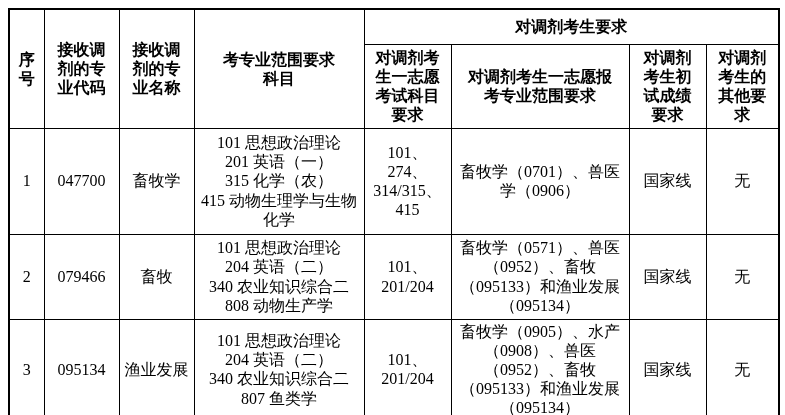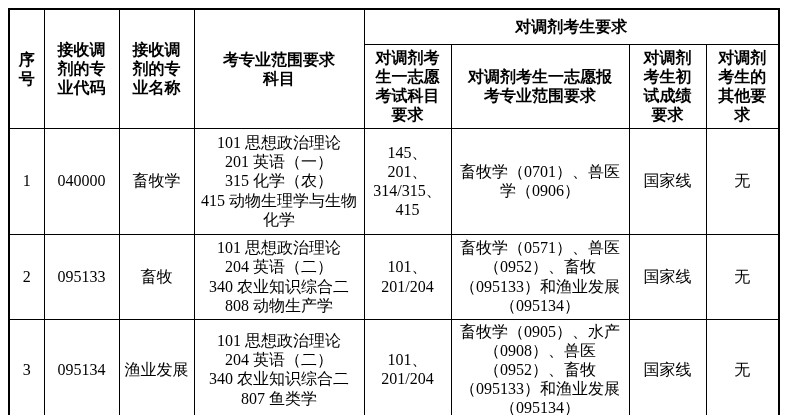--- a/index.html
+++ b/index.html
@@ -95,37 +95,37 @@
 试成绩
 要求</th>
         <th>对调剂
 考生的
 其他要
 求</th>
       </tr>
 
       <tr class="row-1">
         <td>1</td>
-        <td>040000</td>
+        <td>047700</td>
         <td>畜牧学</td>
         <td class="cell-subjects">101 思想政治理论
 201 英语（一）
 315 化学（农）
 415 动物生理学与生物化学</td>
-        <td>145、201、
+        <td>101、274、
 314/315、
 415</td>
         <td class="cell-scope">畜牧学（0701）、兽医学（0906）</td>
         <td>国家线</td>
         <td>无</td>
       </tr>
 
       <tr class="row-2">
         <td>2</td>
-        <td>095133</td>
+        <td>079466</td>
         <td>畜牧</td>
         <td class="cell-subjects">101 思想政治理论
 204 英语（二）
 340 农业知识综合二
 808 动物生产学</td>
         <td>101、
 201/204</td>
         <td class="cell-scope">畜牧学（0571）、兽医（0952）、畜牧（095133）和渔业发展（095134）</td>
         <td>国家线</td>
         <td>无</td>

